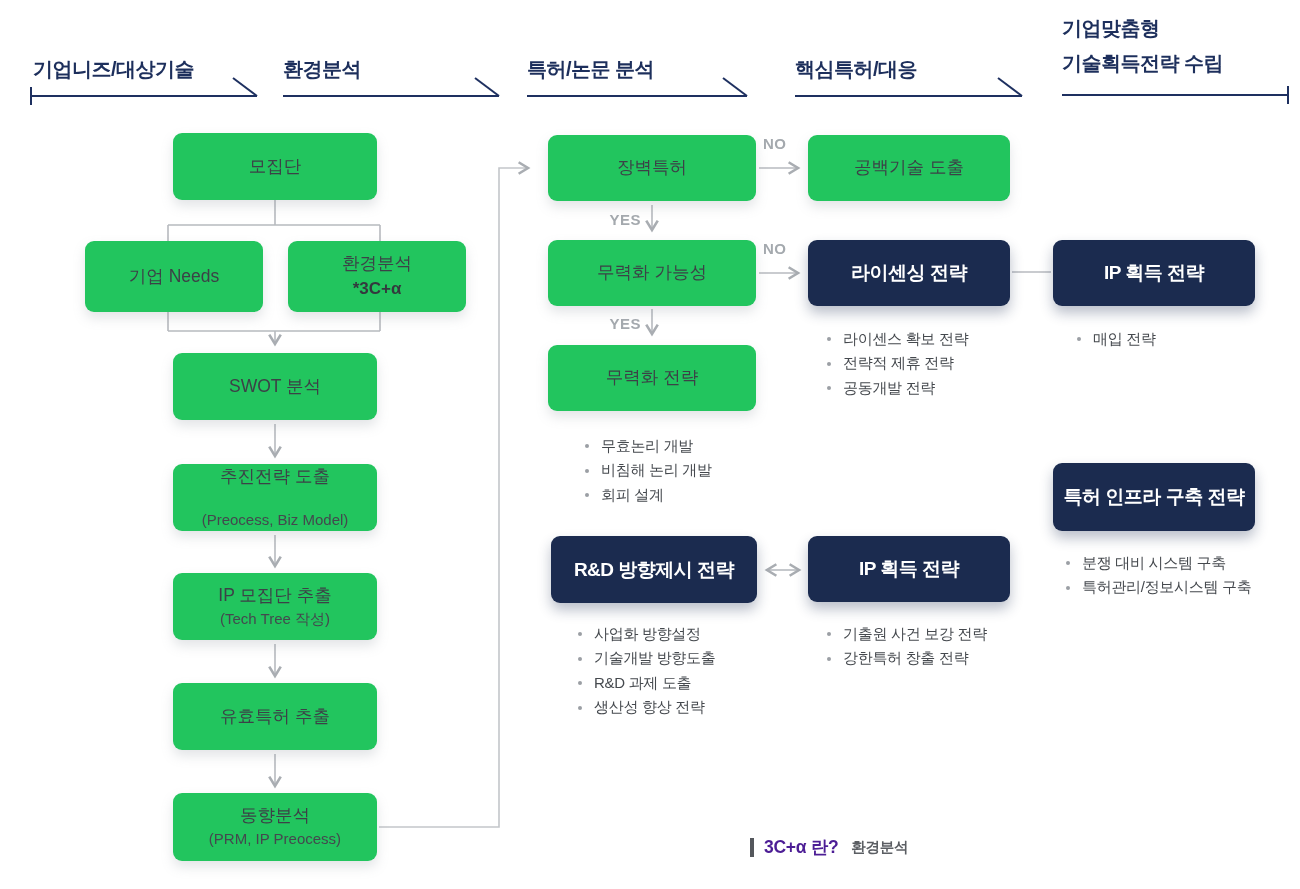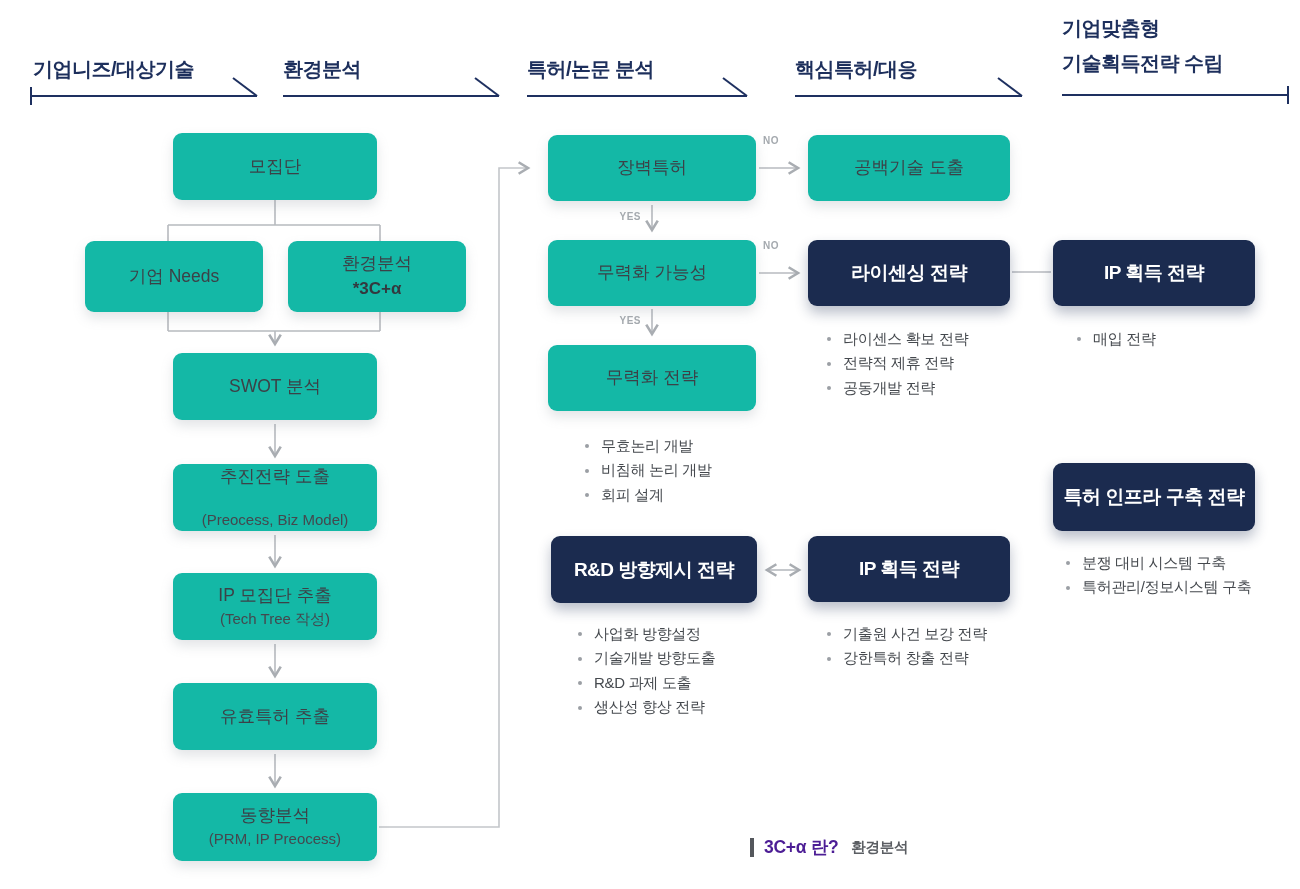--- a/index.html
+++ b/index.html
@@ -13,32 +13,32 @@
   path.graylight{stroke:#c3c6ca;stroke-width:1.6;fill:none;}
 
   .stage{position:absolute;z-index:2;color:#1d2f5c;font-weight:bold;font-size:20px;letter-spacing:-0.5px;}
   .stage .l2{display:block;margin-top:15px;}
 
   .box{
     position:absolute;z-index:1;border-radius:9px;display:flex;flex-direction:column;
     align-items:center;justify-content:center;text-align:center;line-height:1.25;
   }
   .box.light{
-    background:#14b8a6;color:#3c4147;font-size:17.5px;font-weight:500;
+    background:#22c55e;color:#3c4147;font-size:17.5px;font-weight:500;
     box-shadow:0 6px 12px rgba(145,150,160,0.25);
   }
   .box.dark{
     background:#1b2b4f;color:#ffffff;font-size:19px;font-weight:bold;letter-spacing:-0.5px;
     box-shadow:0 7px 13px rgba(27,43,79,0.30);
   }
   .box .sub{font-size:15px;font-weight:400;margin-top:3px;color:#44484e;text-align:center;}
   .box .sub-bold{font-size:17px;font-weight:bold;margin-top:3px;color:#34383e;}
 
   .edge-label{
-    position:absolute;z-index:2;font-size:10px;font-weight:bold;color:#a4a9ae;letter-spacing:0.5px;
+    position:absolute;z-index:2;font-size:15px;font-weight:bold;color:#a4a9ae;letter-spacing:0.5px;
   }
   .edge-label.right{text-align:right;}
 
   .bullets{position:absolute;z-index:2;}
   .bullet-row{display:flex;align-items:center;height:24.5px;font-size:15px;color:#45494e;letter-spacing:-0.3px;}
   .bullet-row .dot{
     width:4px;height:4px;border-radius:50%;background:#9b9fa4;margin-right:12px;flex:none;
   }
 
   .footnote{position:absolute;z-index:2;display:flex;align-items:center;height:24px;}

